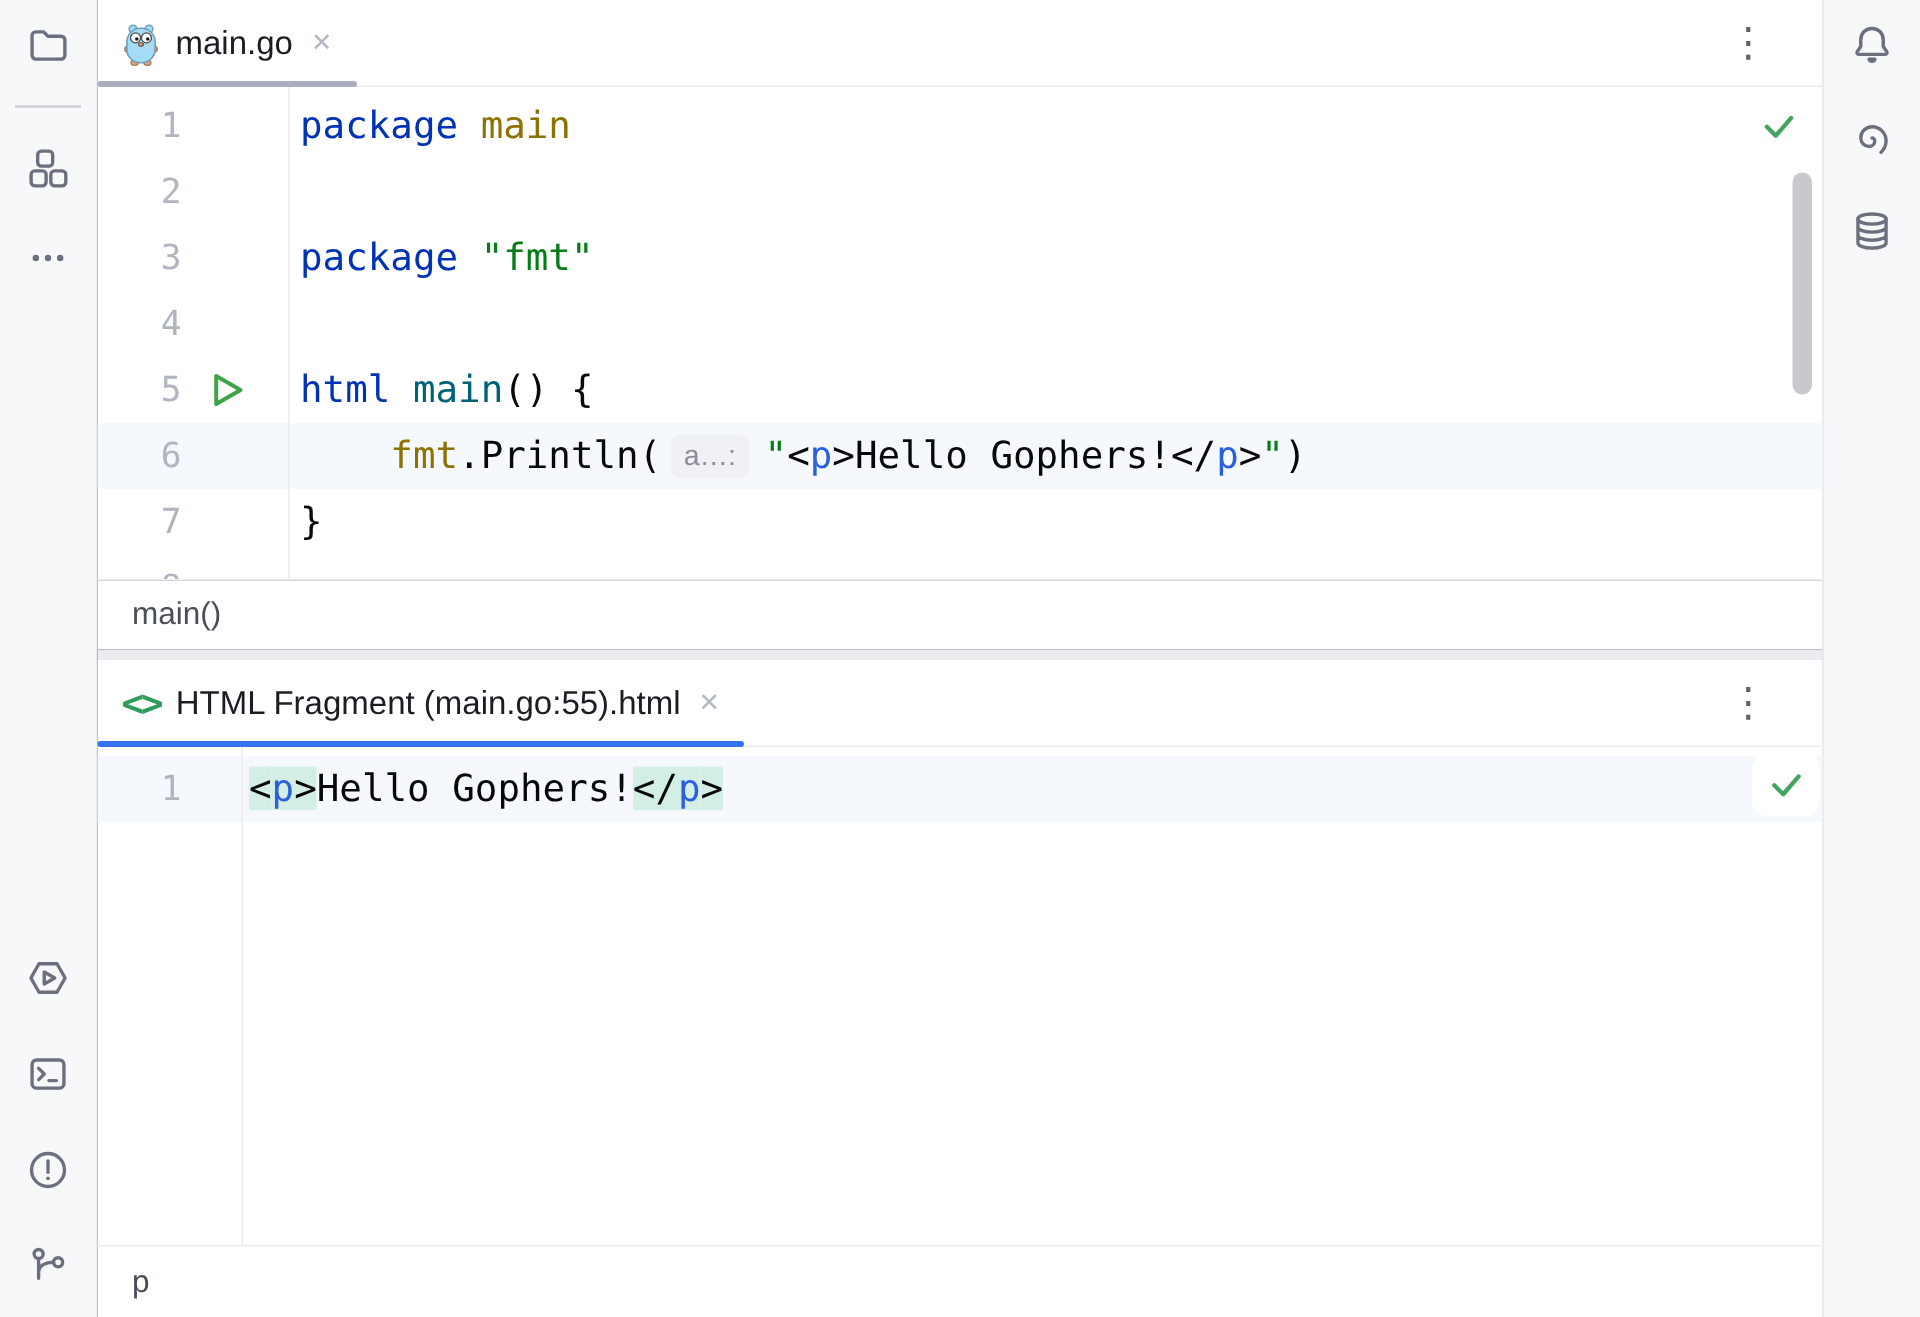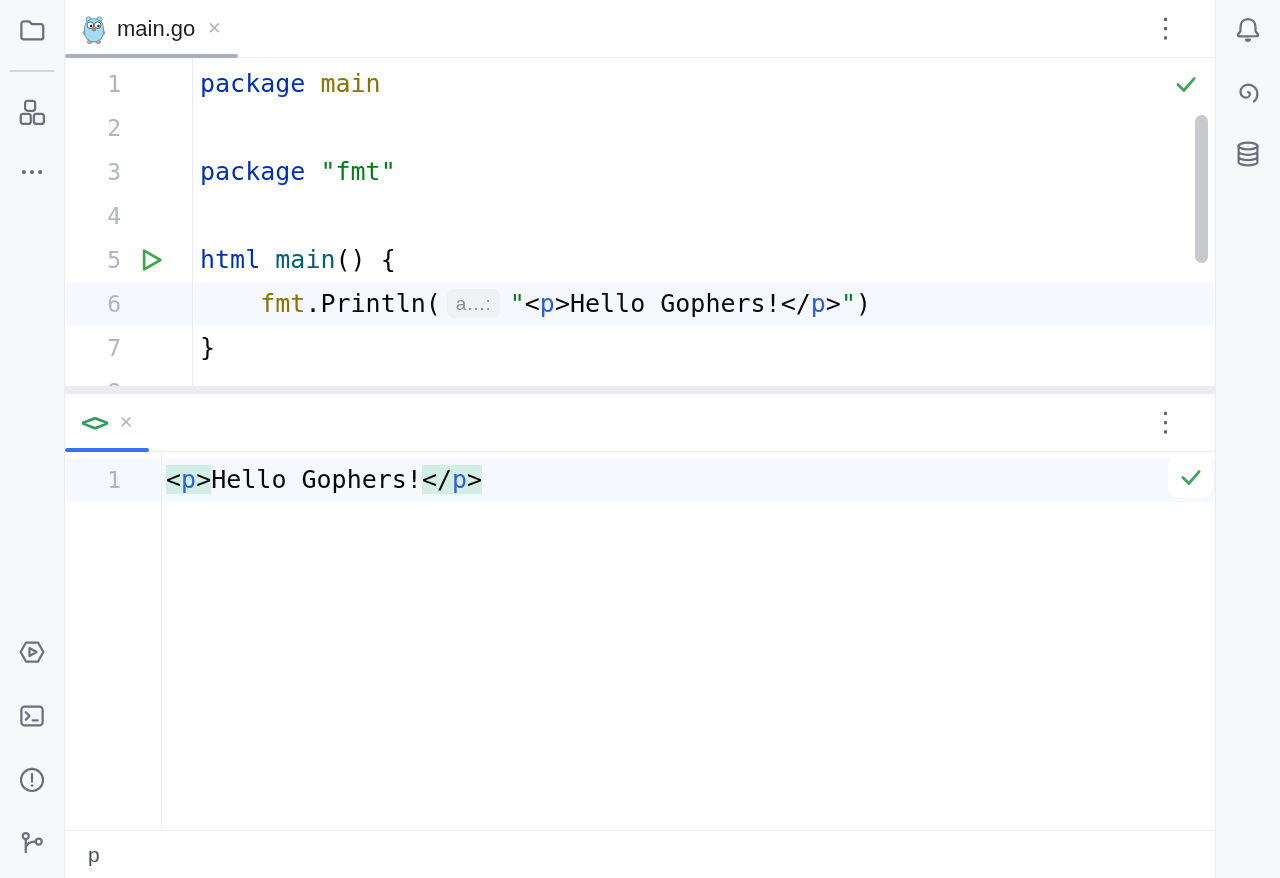--- a/index.html
+++ b/index.html
@@ -165,26 +165,30 @@
           <div class="code-row"><span class="ln">8</span></div>
         </div>
       <div class="check-go">
         <svg viewBox="0 0 24 24">
             <path d="M4.5 12.5 10 18 19.5 7" stroke="#43A45D" stroke-width="2.6" fill="none" stroke-linecap="round" stroke-linejoin="round"></path>
           </svg>
       </div>
       <div class="scrollbar"></div>
     </div>
 
+    <div class="crumbs">
+      <span class="crumb">main()</span>
+    </div>
 
     <div class="splitter"></div>
 
     <div class="tabbar frag-header">
       <div class="tab tab-frag">
         <span class="html-icon">&lt;&gt;</span>
+        <span class="tab-label">HTML Fragment (main.go:55).html</span>
         <span class="close">✕</span>
       </div>
       <button class="kebab">⋮</button>
     </div>
 
     <div class="editor editor-frag">
       <div class="lines">
           <div class="code-row cur"><span class="ln">1</span><span class="tpn hl">&lt;</span><span class="tag hl">p</span><span class="tpn hl">&gt;</span><span class="txt">Hello Gophers!</span><span class="tpn hl">&lt;/</span><span class="tag hl">p</span><span class="tpn hl">&gt;</span></div>
         </div>
       <div class="check-widget">

